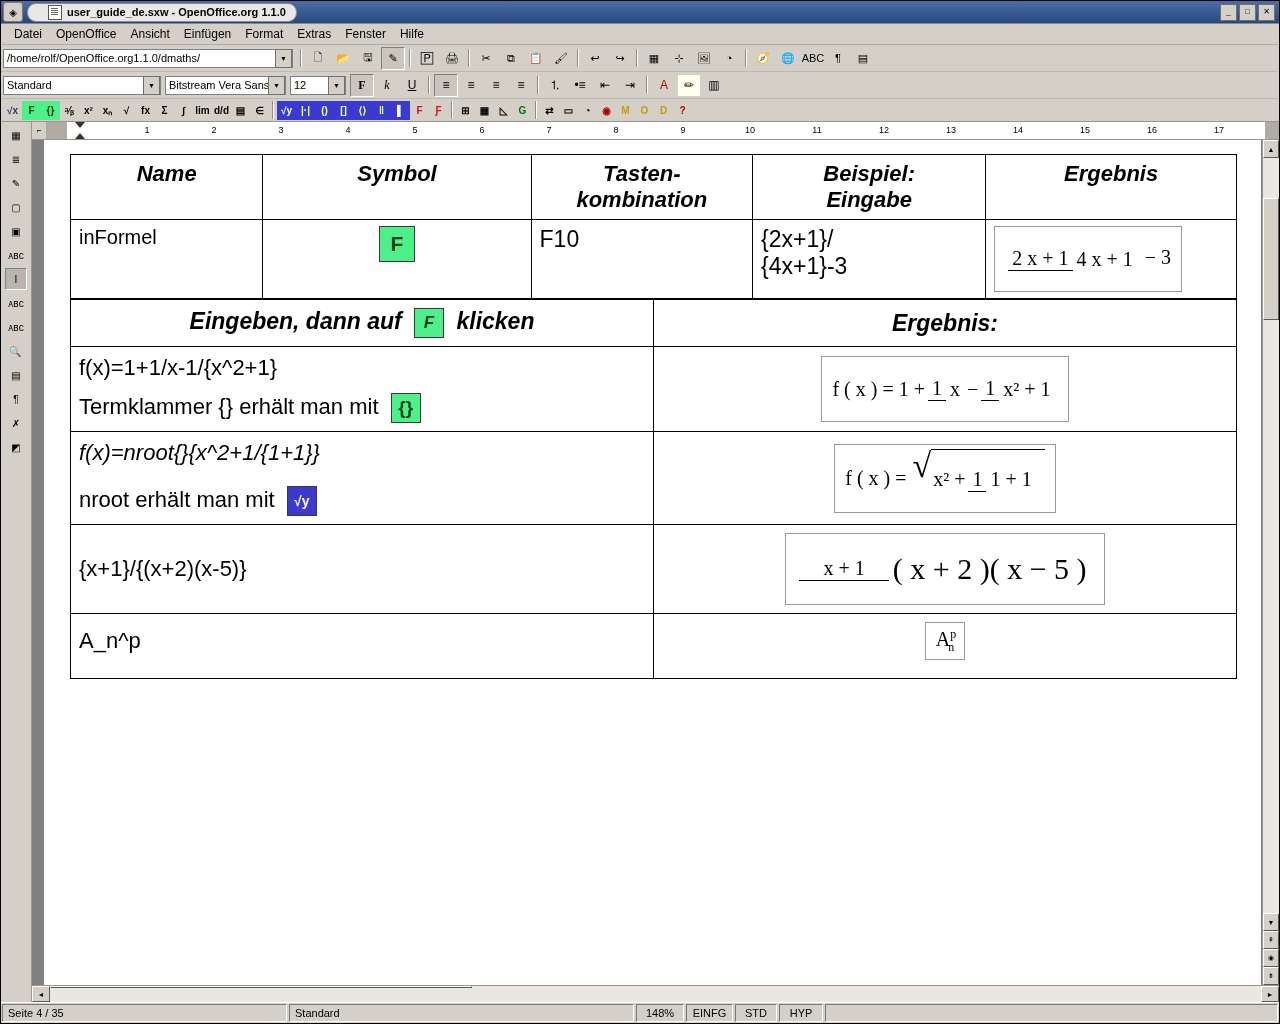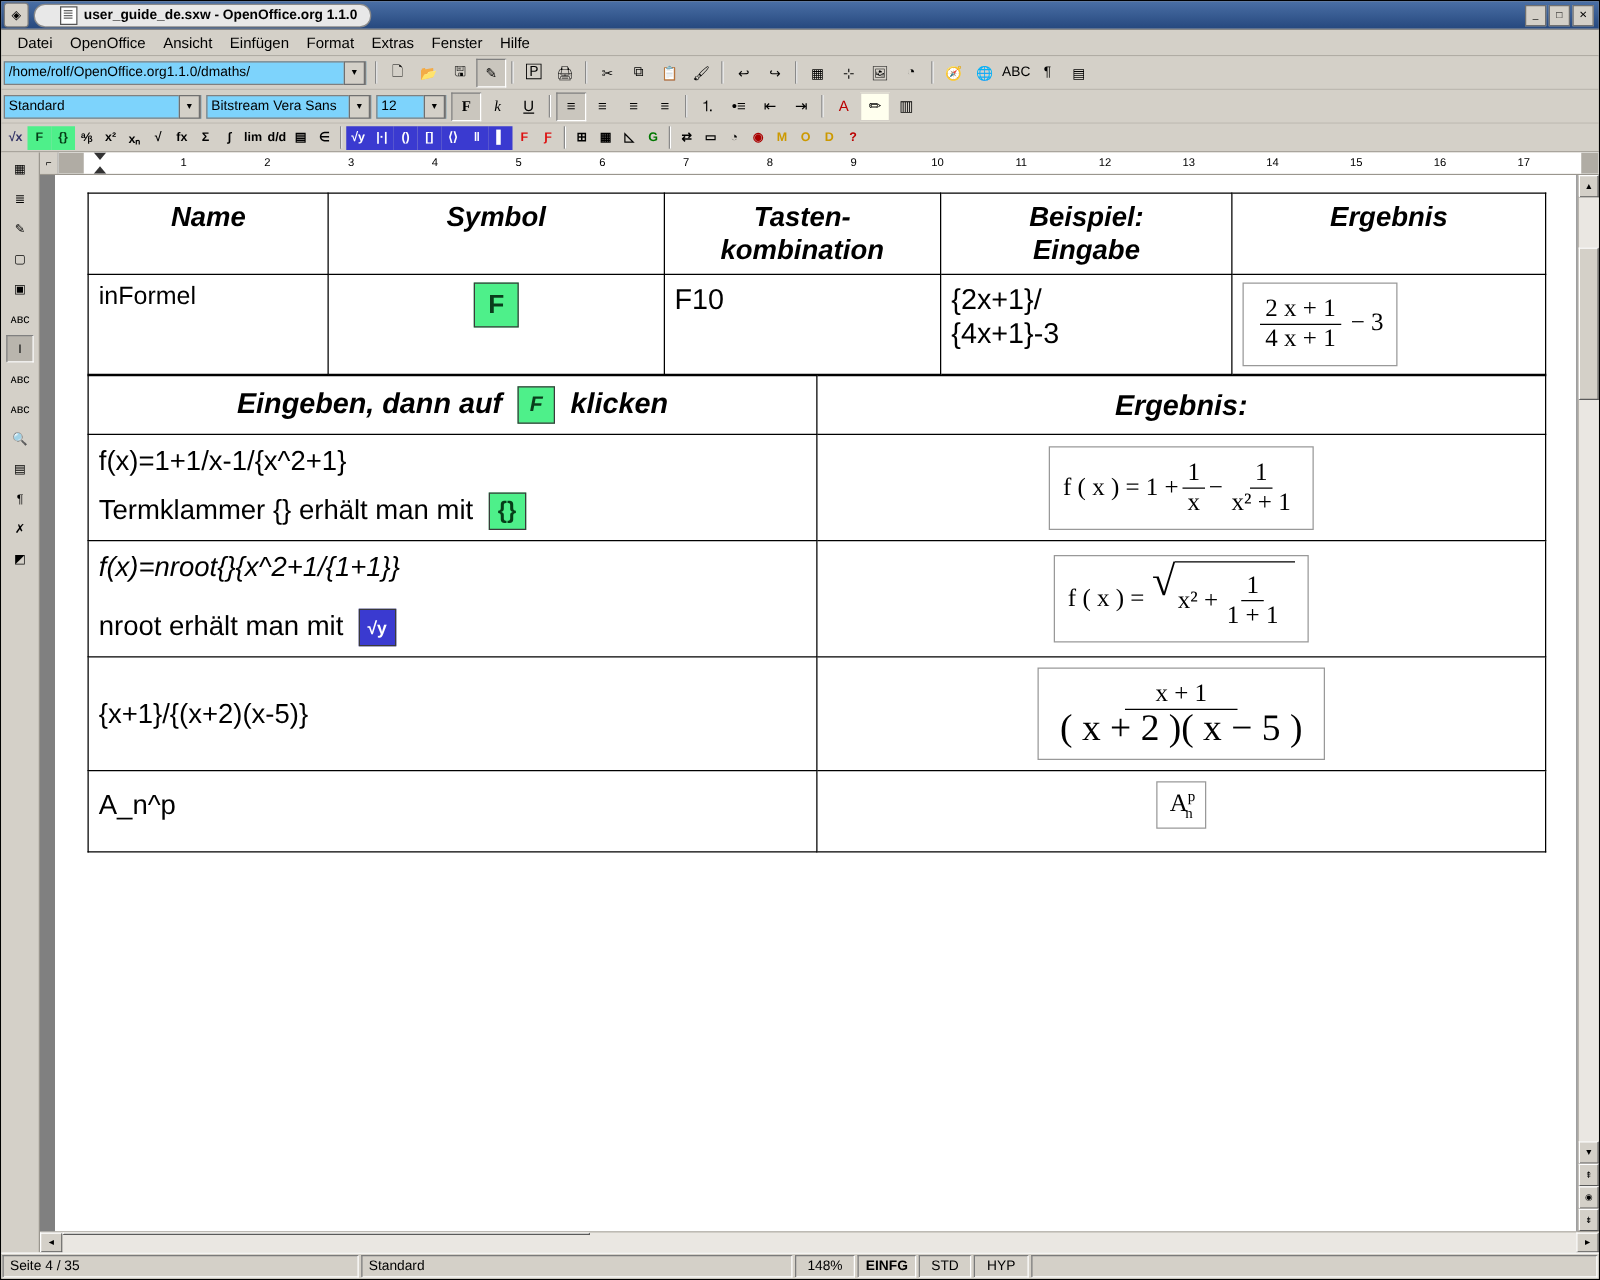--- a/index.html
+++ b/index.html
@@ -110,39 +110,39 @@
   .tool.sunken { border: 1px solid #808080; border-right-color:#fff; border-bottom-color:#fff; background:#cac6be;}
   .sep {
     width: 1px; height: 18px;
     background: #8a8a8a;
     margin: 0 3px;
     border-right: 1px solid #fff;
   }
   .combo {
     height: 19px;
     border: 1px solid #808080;
-    background: #7dd3fc;
+    background: #ffffff;
     display: flex; align-items: center;
     font-size: 11px;
     padding: 0 0 0 3px;
     margin-right: 3px;
     box-sizing: border-box;
   }
   .combo .txt { flex: 1; overflow: hidden; white-space: nowrap; }
   .combo .arrow {
     width: 15px; height: 17px;
     background: #d4d0c8;
     border: 1px solid #707070;
     display: flex; align-items: center; justify-content: center;
     font-size: 7px;
     flex: none;
   }
   .path-combo { width: 290px; }
   .style-combo { width: 158px; }
-  .font-combo { width: 132px; }
+  .font-combo { width: 121px; }
   .size-combo { width: 56px; }
   .btn-fmt {
     width: 22px; height: 21px;
     border: 1px solid #d4d0c8;
     display: flex; align-items: center; justify-content: center;
     font-size: 12px;
   }
   .btn-fmt.active {
     border: 1px solid #808080;
     border-right-color: #fff; border-bottom-color: #fff;
@@ -358,24 +358,23 @@
     display: inline-block;
     border: 1px solid #999;
     padding: 4px 10px;
     font-family: "Liberation Serif", serif;
     font-size: 20px;
     color: #000;
     background: #fff;
   }
   .frac {
     display: inline-flex;
-    flex-direction: column;
     align-items: center;
     vertical-align: middle;
-    margin: 5px 3px;
+    margin: 16px 3px;
   }
   .frac .num { border-bottom: 1px solid #000; padding: 0 4px; }
   .frac .den { padding: 0 4px; }
   .exresult { display: flex; align-items: center; }
   .tbl2 { border-collapse: collapse; width: 100%; table-layout: fixed; }
   .tbl2 td, .tbl2 th {
     border: 1px solid #000;
     padding: 8px 8px;
     font-size: 22px;
     color: #000;
@@ -747,19 +746,19 @@
         </div>
         <div class="sbtn">►</div>
       </div>
     </div>
   </div>
 
   <div class="statusbar">
     <div class="cell" style="width:285px;">Seite 4 / 35</div>
     <div class="cell" style="width:345px;">Standard</div>
     <div class="cell" style="width:48px;justify-content:center;">148%</div>
-    <div class="cell" style="width:47px;justify-content:center;font-weight:bold;">EINFG</div>
+    <div class="cell" style="width:47px;justify-content:center;">EINFG</div>
     <div class="cell" style="width:42px;justify-content:center;">STD</div>
     <div class="cell" style="width:44px;justify-content:center;">HYP</div>
     <div class="cell" style="flex:1;"></div>
   </div>
 
 </div>
 
 </body></html>

